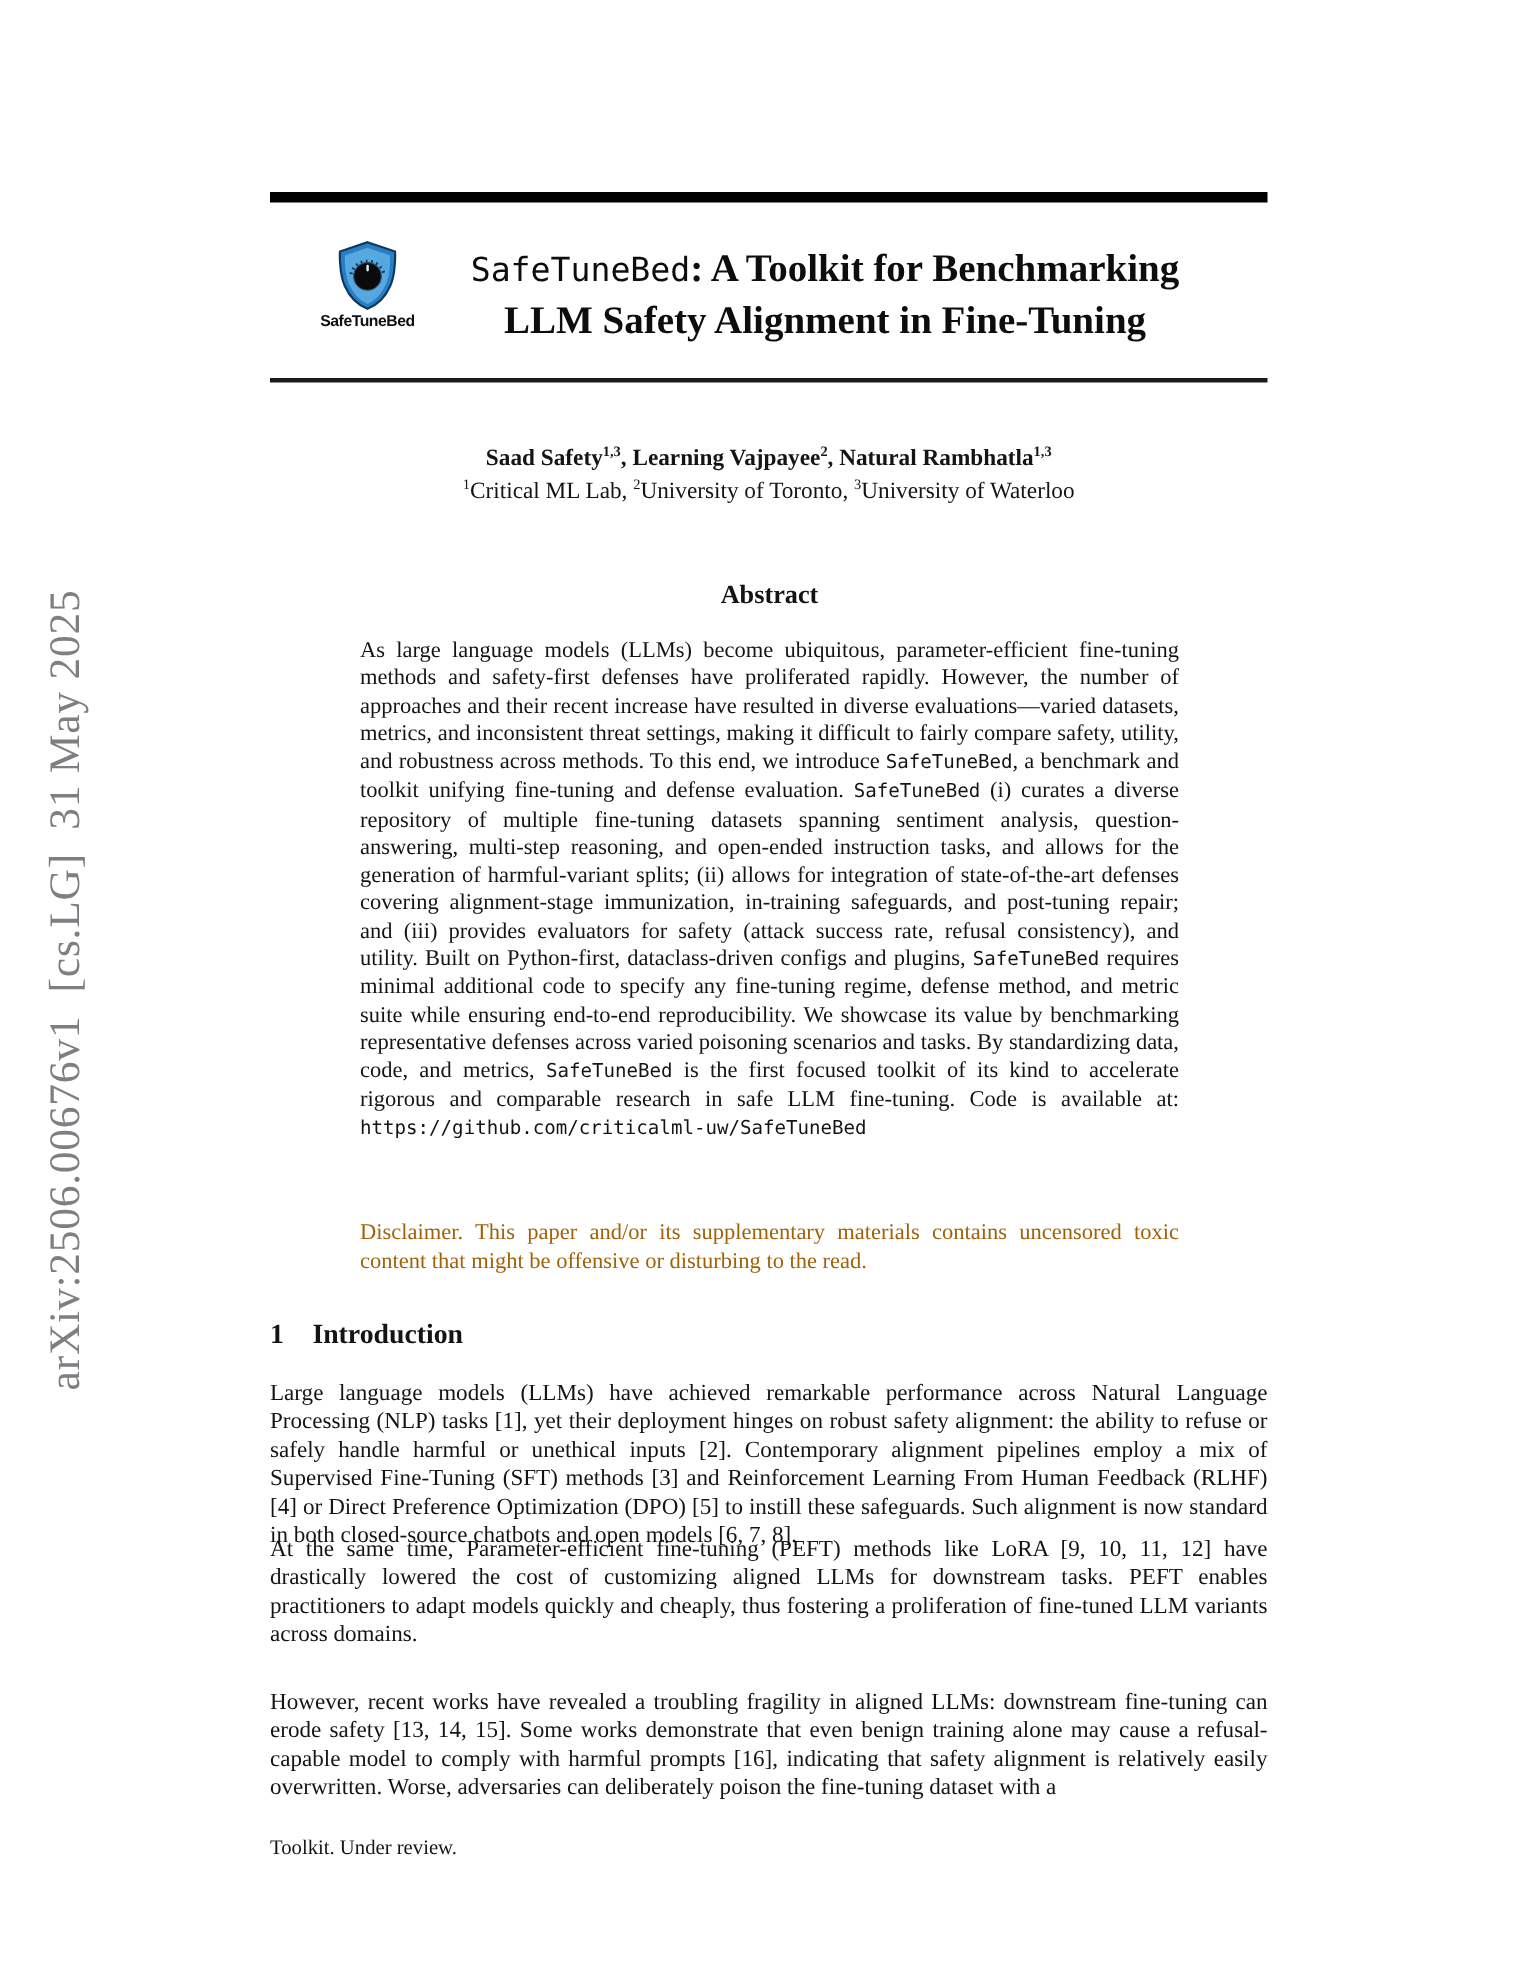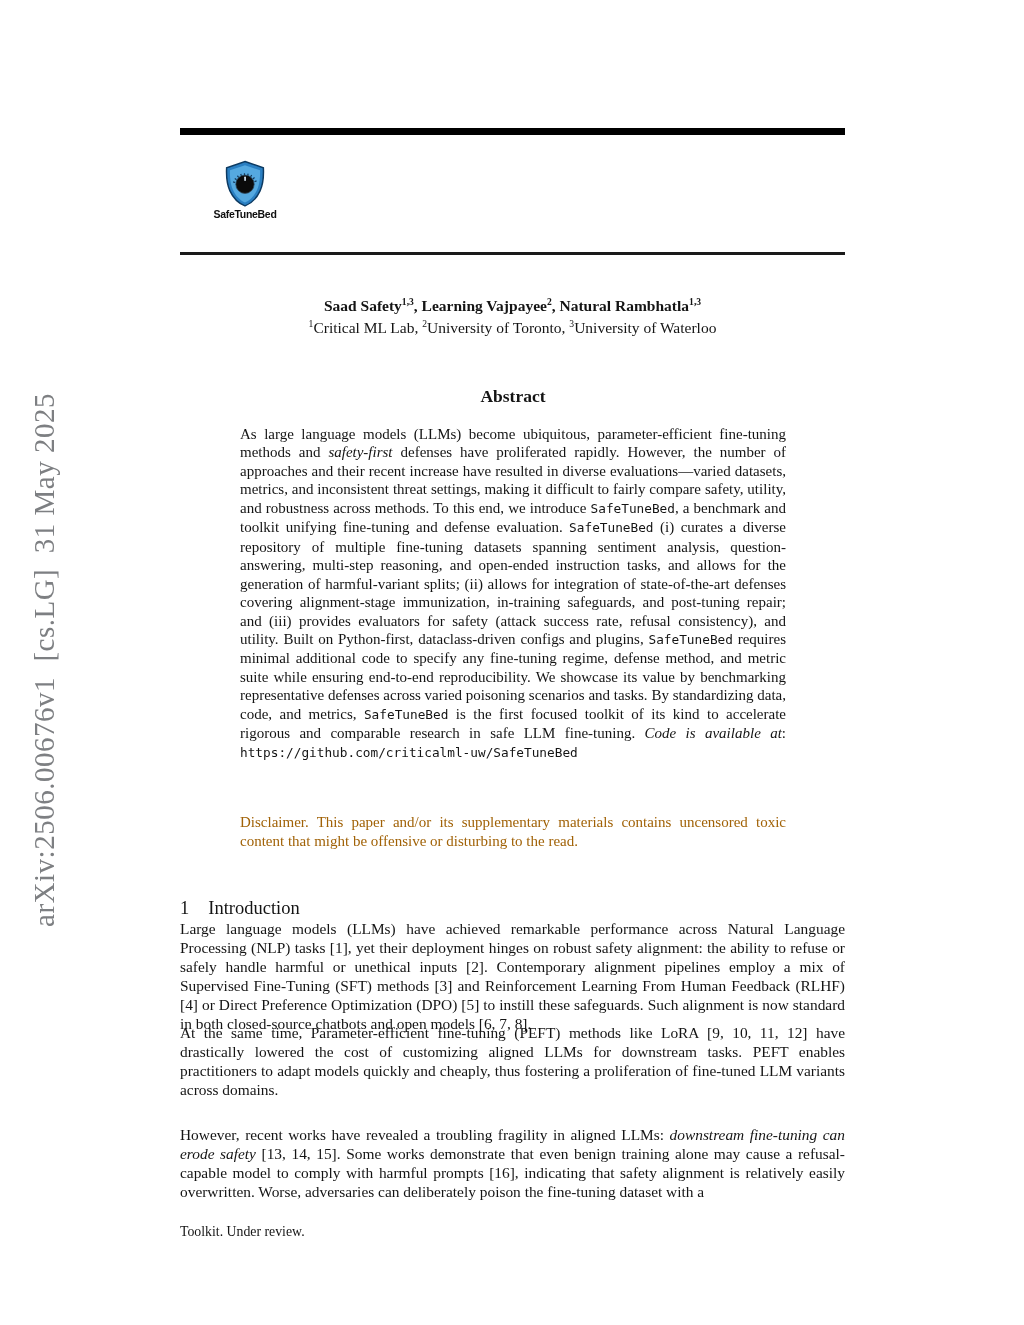--- a/index.html
+++ b/index.html
@@ -55,36 +55,36 @@
     font-size:15px;line-height:18.45px;text-align:justify;
   }
   .disclaimer{
     position:absolute;left:240px;top:813px;width:546px;
     font-size:15px;line-height:19px;text-align:justify;
     color:#a16207;
   }
   
   .section-heading{
     position:absolute;left:180px;top:880px;
-    font-weight:normal;font-size:18.5px;margin-top:18px;
+    font-weight:bold;font-size:18.5px;
   }
   .section-heading .sec-num{margin-right:19px;}
   .para{
     position:absolute;left:180px;width:665px;
     font-size:15.4px;line-height:18.9px;text-align:justify;
   }
   .para-1{top:920px;}
   .para-2{top:1024px;}
   .para-3{top:1126px;}
   .footnote{
     position:absolute;left:180px;top:1224px;
     font-size:13.8px;
   }
   
-  .seg-i{font-style:italic;}
+  .seg-i{}
   .seg-m{font-family:"DejaVu Sans Mono","Liberation Mono",monospace;font-size:0.85em;}
   .seg-sup{vertical-align:super;font-size:0.62em;line-height:0;}
 </style>
 </head>
 <body>
 
 <div class="page">
 
   <div class="arxiv-banner">arXiv:2506.00676v1  [cs.LG]  31 May 2025</div>
 
@@ -96,20 +96,22 @@
       <path d="M30 7 L50.5 14 C50.5 14 51.3 30 46.7 40.2 C42.4 49.6 36.4 55.2 30 58 C23.6 55.2 17.6 49.6 13.3 40.2 C8.7 30 9.5 14 9.5 14 Z" fill="#55a9e0"></path>
       <path d="M15 31 A15.5 15.5 0 0 1 45 31" fill="none" stroke="#12395c" stroke-width="3" stroke-dasharray="1.6 3.1"></path>
       <circle cx="30" cy="33" r="12.5" fill="#0b0b0b"></circle>
       <circle cx="30" cy="33" r="12.5" fill="none" stroke="#2f4a5e" stroke-width="1"></circle>
       <rect x="29" y="22.5" width="2.2" height="6" rx="1" fill="#dfeefb"></rect>
     </svg>
     <div class="logo-label">SafeTuneBed</div>
   </div>
 
   <div class="title">
+    <div><span class="seg-m">SafeTuneBed</span><span>: A Toolkit for Benchmarking</span></div>
+    <div>LLM Safety Alignment in Fine-Tuning</div>
   </div>
 
   <div class="rule-thin"></div>
 
   <div class="authors">
     <div class="authors-names"><span>Saad Safety</span><span class="seg-sup">1,3</span><span>,  </span><span>Learning Vajpayee</span><span class="seg-sup">2</span><span>,  </span><span>Natural Rambhatla</span><span class="seg-sup">1,3</span></div>
     <div class="authors-affil"><span class="seg-sup">1</span><span>Critical ML Lab, </span><span class="seg-sup">2</span><span>University of Toronto, </span><span class="seg-sup">3</span><span>University of Waterloo</span></div>
   </div>
 
   <div class="abstract-heading">Abstract</div>

